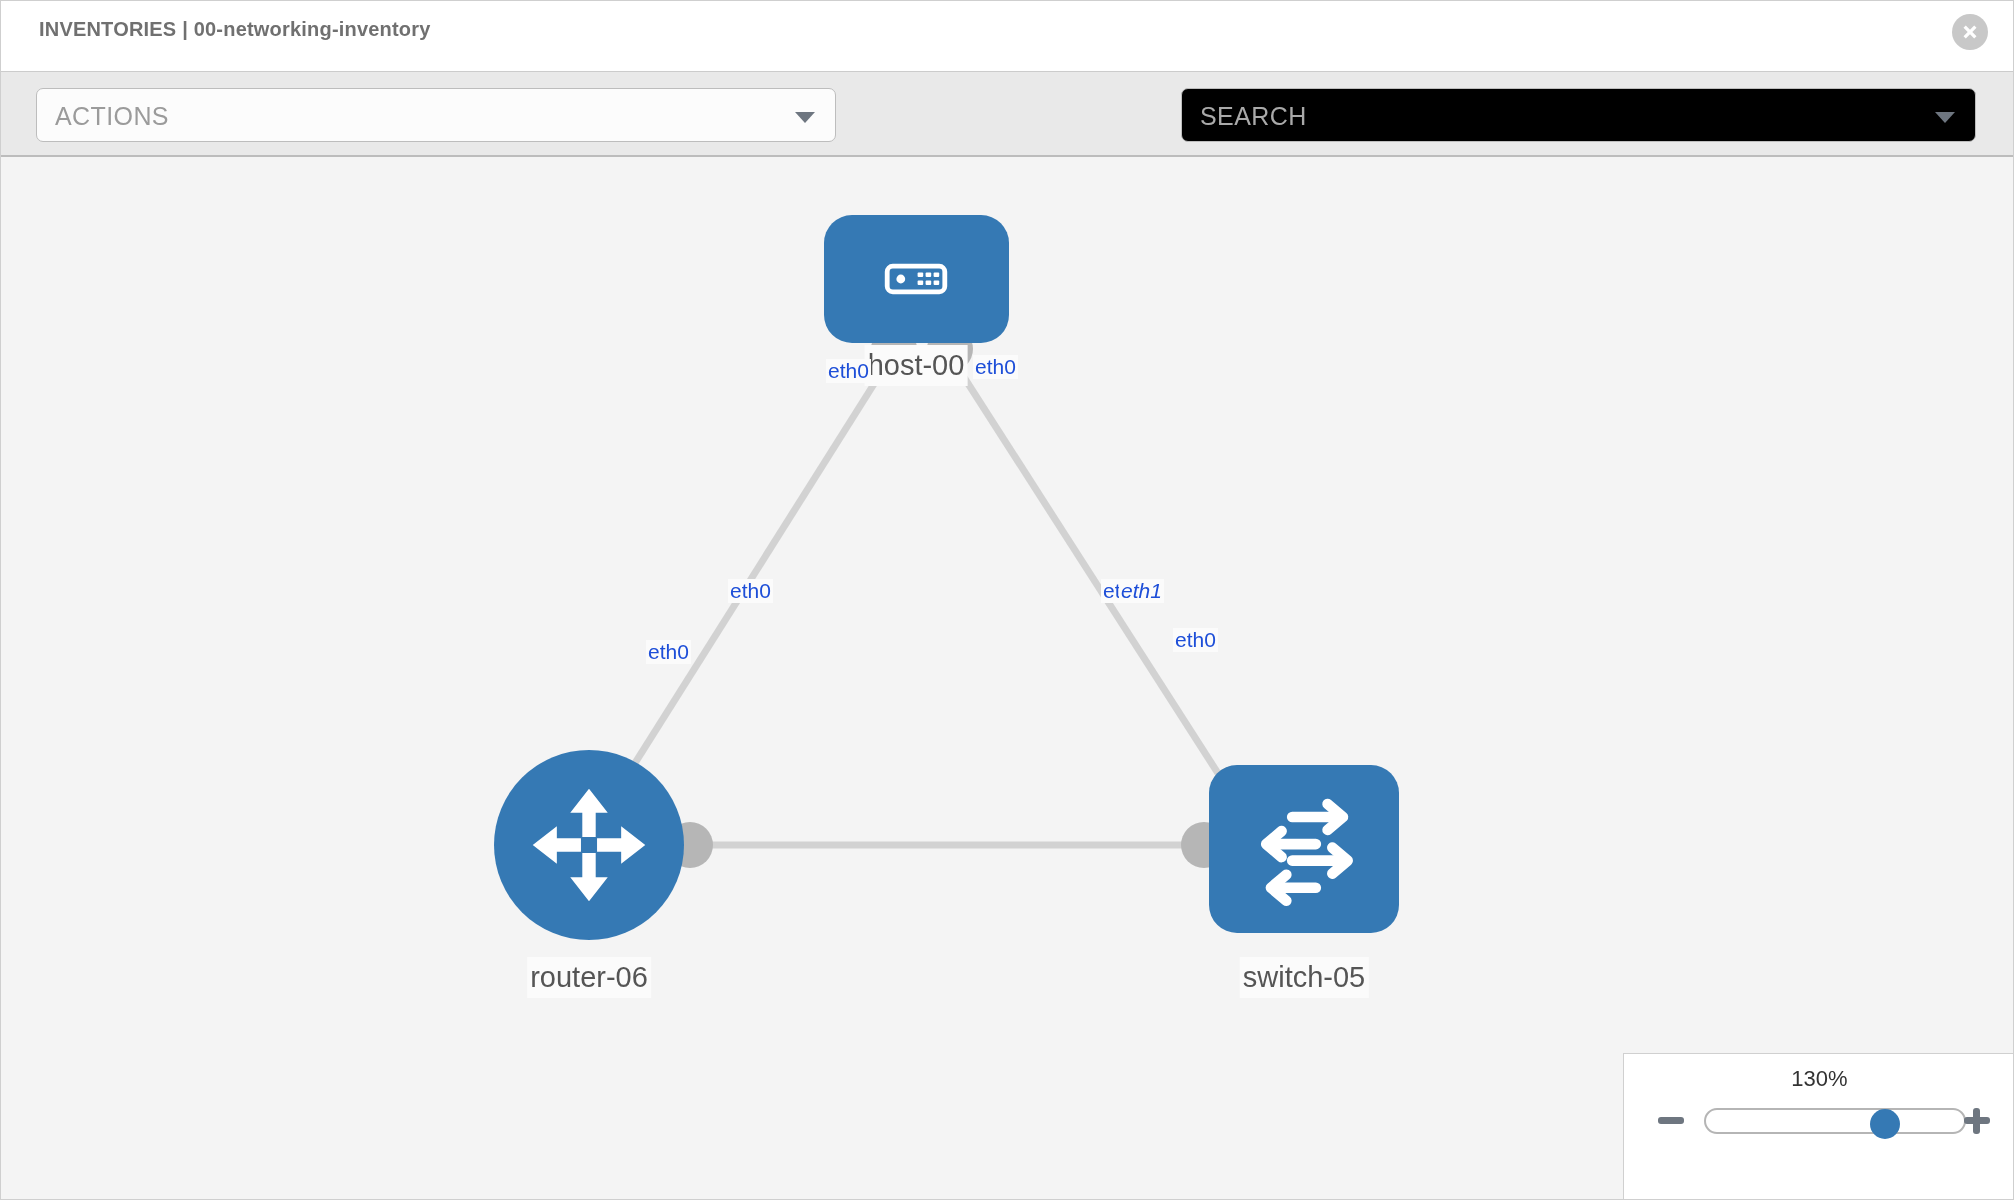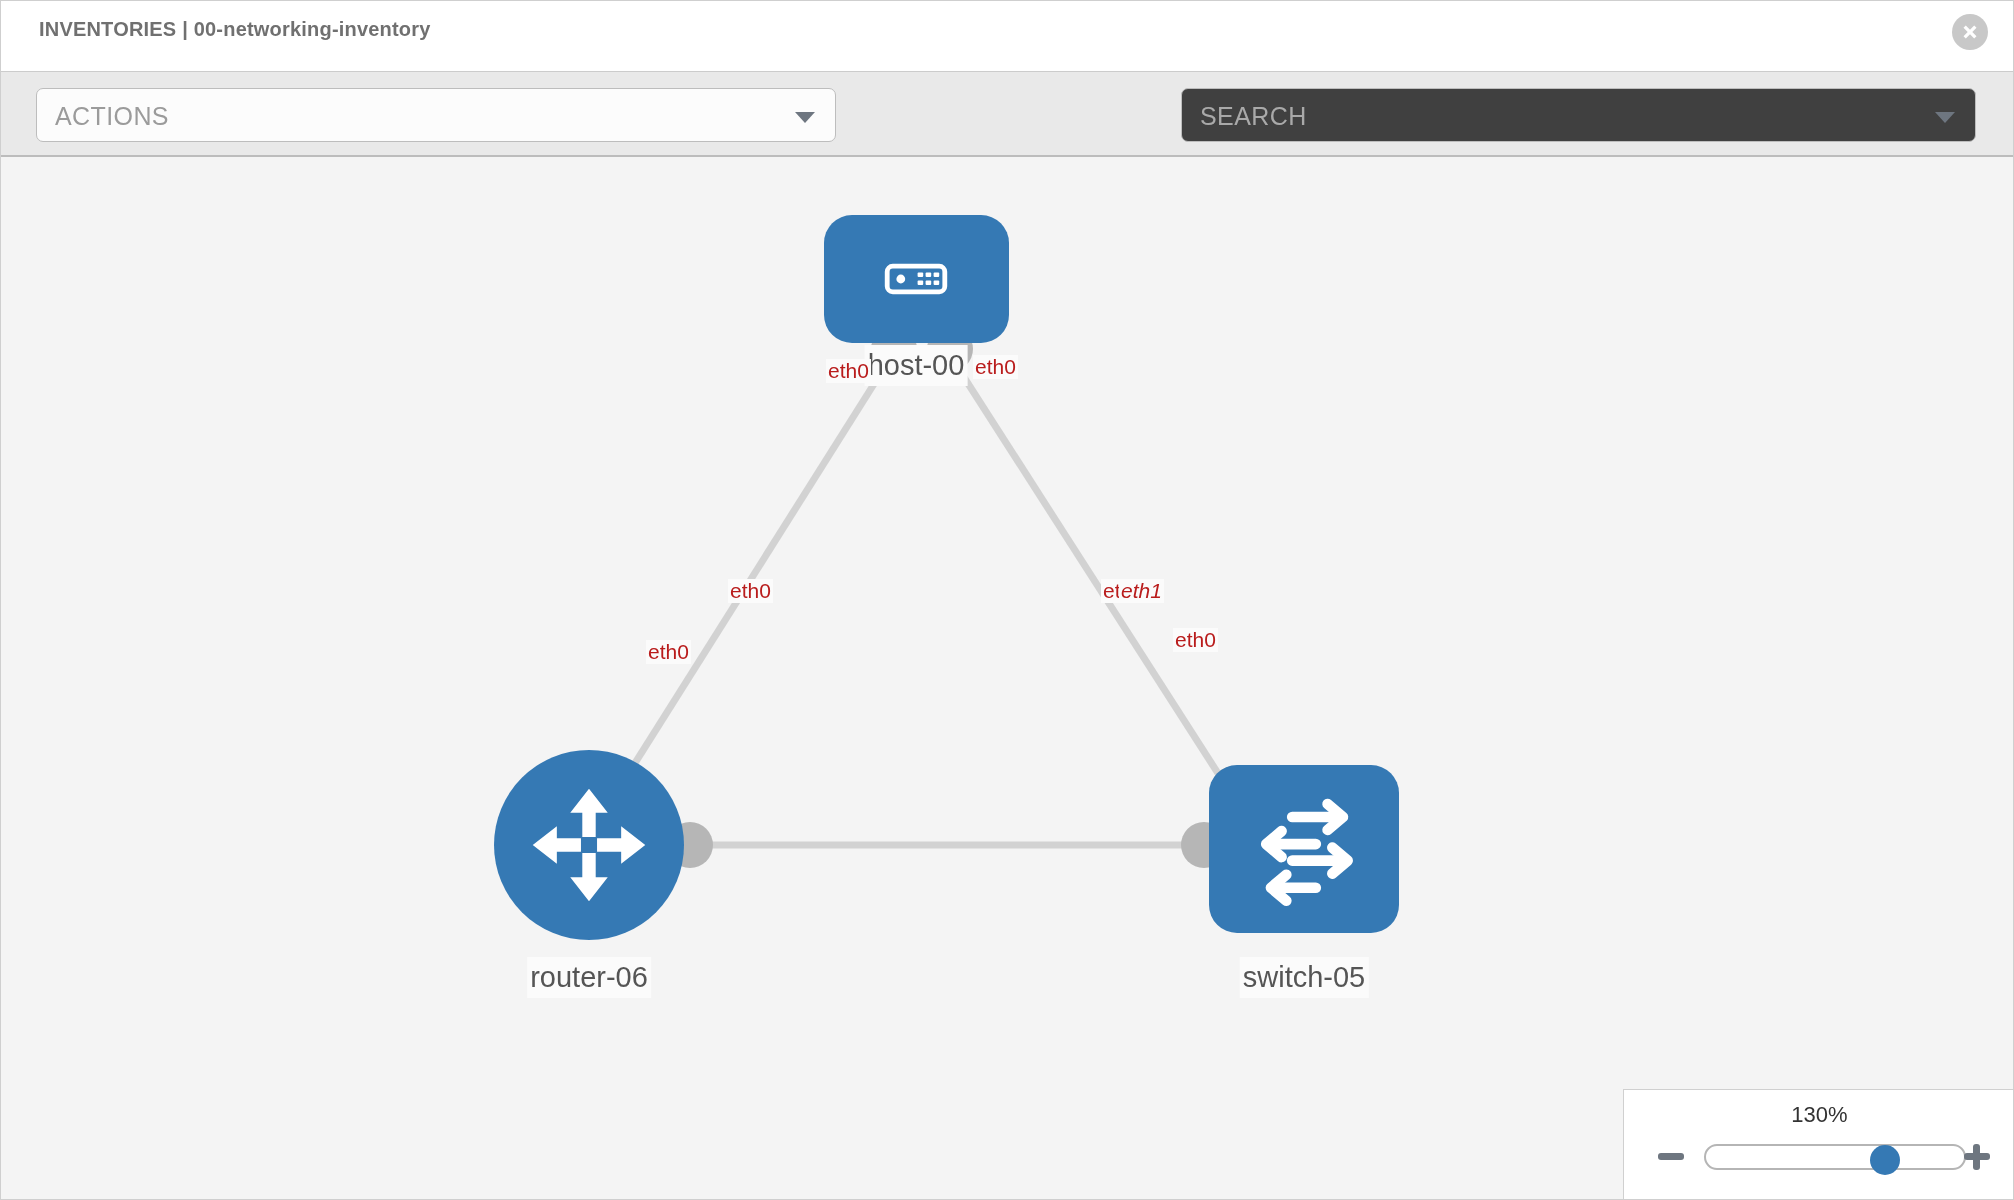--- a/index.html
+++ b/index.html
@@ -86,21 +86,21 @@
     width: 48px; height: 48px;
     cursor: pointer;
   }
   .tool-icon.wrench { left: 1042px; }
   .tool-icon.key    { left: 1112px; }
 
   .search-box {
     position: absolute;
     left: 1180px; top: 16px;
     width: 795px; height: 54px;
-    background: #404040;
+    background: #000000;
     border: 1px solid #bdbdbd;
     border-radius: 7px;
     box-sizing: border-box;
     cursor: text;
   }
   .search-label {
     position: absolute;
     left: 18px; top: 13px;
     font-size: 25px;
     color: #a9a9a9;
@@ -127,31 +127,31 @@
     font-size: 29px;
     color: #555555;
     background: #fbfbfb;
     padding: 4px 3px;
     white-space: nowrap;
     transform: translateX(-50%);
   }
   .if-label {
     position: absolute;
     font-size: 21px;
-    color: #b91c1c;
+    color: #1d4ed8;
     background: #fbfbfb;
     padding: 0 2px;
     white-space: nowrap;
   }
 
   
   .zoom-panel {
     position: absolute;
     right: 0; bottom: 0;
-    width: 392px; height: 112px;
+    width: 392px; height: 148px;
     background: #ffffff;
     border: 1px solid #d0d0d0;
     border-right: none; border-bottom: none;
     box-sizing: border-box;
   }
   .zoom-pct {
     position: absolute;
     top: 12px; left: 0; right: 0;
     text-align: center;
     font-size: 22px;

